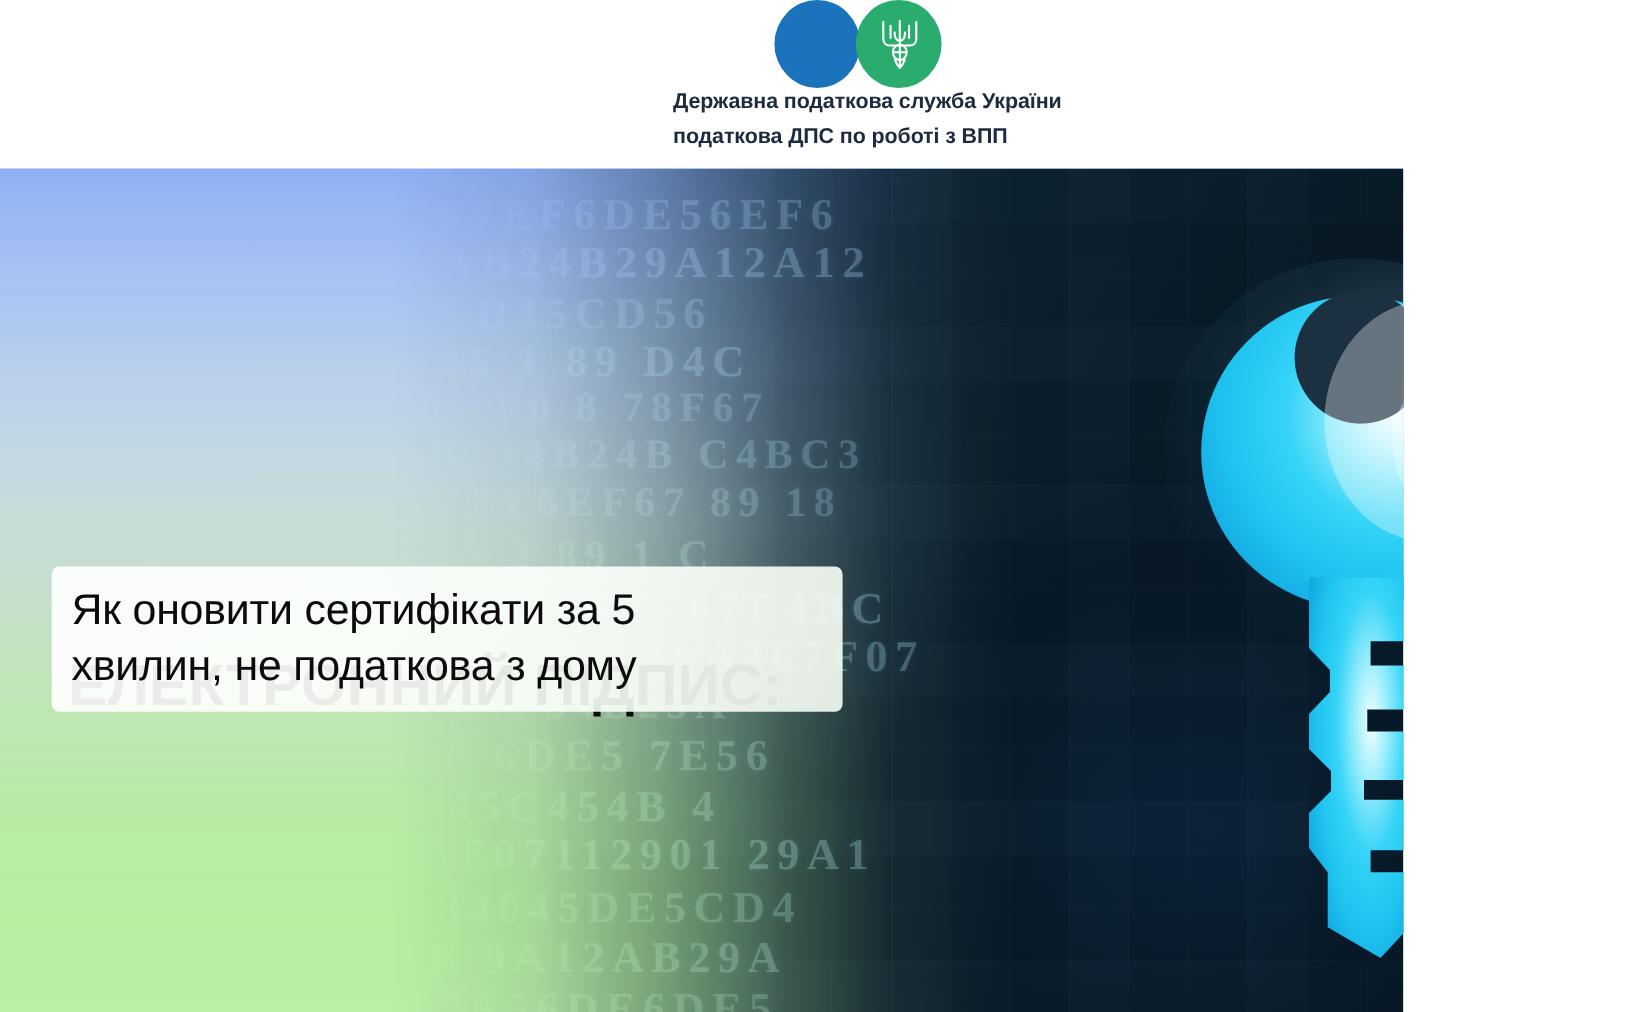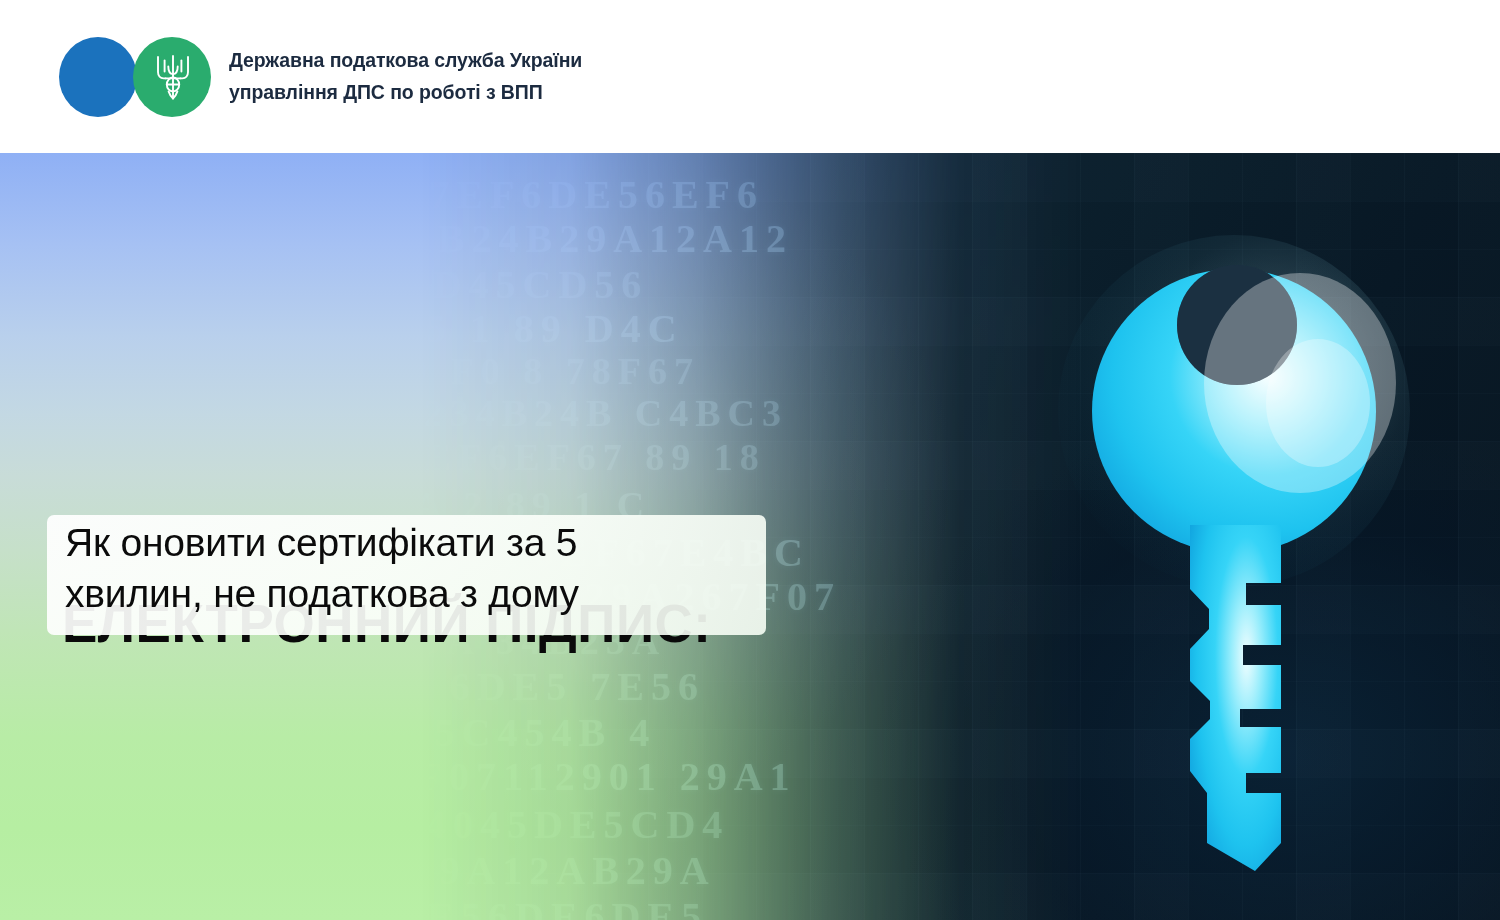--- a/index.html
+++ b/index.html
@@ -24,20 +24,21 @@
   .header {
     position: absolute;
     left: 0; top: 0;
     width: 1500px;
     height: 153px;
     background: #ffffff;
     display: flex;
     align-items: center;
     box-sizing: border-box;
     padding-left: 59px;
+    flex-direction: column;
   }
   .logo-mark {
     position: relative;
     width: 152px;
     height: 80px;
     flex: 0 0 auto;
   }
   .logo-circle {
     position: absolute;
     top: 0;
@@ -71,21 +72,21 @@
     letter-spacing: -0.1px;
     white-space: nowrap;
   }
   .org-line.first { margin-bottom: 6px; }
 
   
   .banner {
     position: absolute;
     left: 0;
     top: 153px;
-    width: 1500px;
+    width: 1276px;
     height: 767px;
     overflow: hidden;
   }
 
   
   .bg-gradient {
     position: absolute;
     inset: 0;
     background:
       linear-gradient(to bottom,
@@ -196,21 +197,21 @@
     color: #0a0a0a;
     line-height: 62px;
     white-space: nowrap;
     z-index: 6;
   }
   .subtitle-panel {
     position: absolute;
     left: 47px;
     top: 362px;
     width: 719px;
-    padding: 2px 20px 16px 18px;
+    padding: 14px 20px 16px 18px;
     box-sizing: border-box;
     border-radius: 7px;
     background: linear-gradient(135deg,
         rgba(255,255,255,0.93) 0%,
         rgba(252,255,251,0.92) 45%,
         rgba(246,253,244,0.90) 100%);
     z-index: 6;
   }
   .subtitle-line {
     font-size: 39px;
@@ -242,21 +243,21 @@
           <path d="M10.6 24.4 L25.4 24.4"></path>
           <ellipse cx="18" cy="30.5" rx="6.2" ry="7"></ellipse>
           <path d="M11.8 30.5 L24.2 30.5"></path>
           <path d="M13.6 37.4 C14.8 41 16.2 43 18 44.5 C19.8 43 21.2 41 22.4 37.4"></path>
         </g>
       </svg>
     </div>
 
     <div class="org-text">
       <div class="org-line first">Державна податкова служба України</div>
-      <div class="org-line">управління ДПС по роботі з ВПП</div>
+      <div class="org-line">податкова ДПС по роботі з ВПП</div>
     </div>
 
   </div>
 
   <div class="banner">
 
     <div class="bg-gradient"></div>
 
     <div class="digital-layer">
       <div class="digital-bg"></div>

